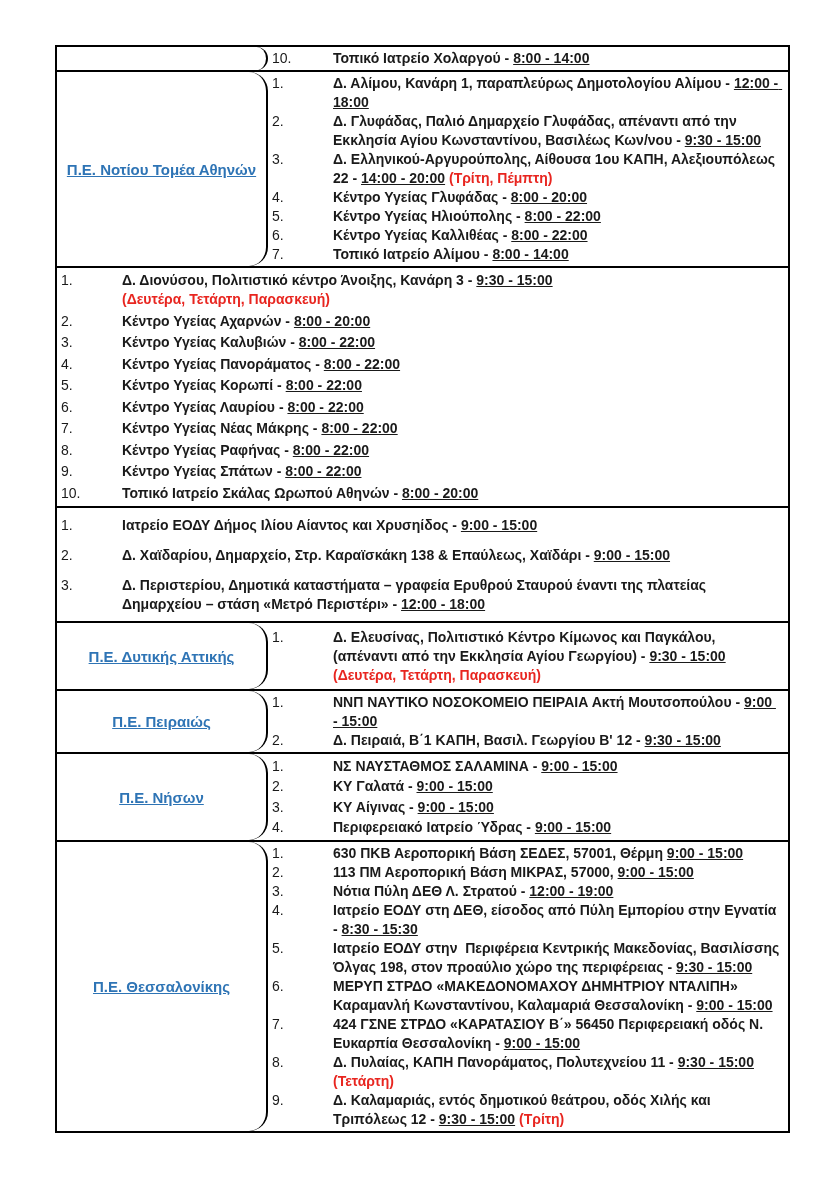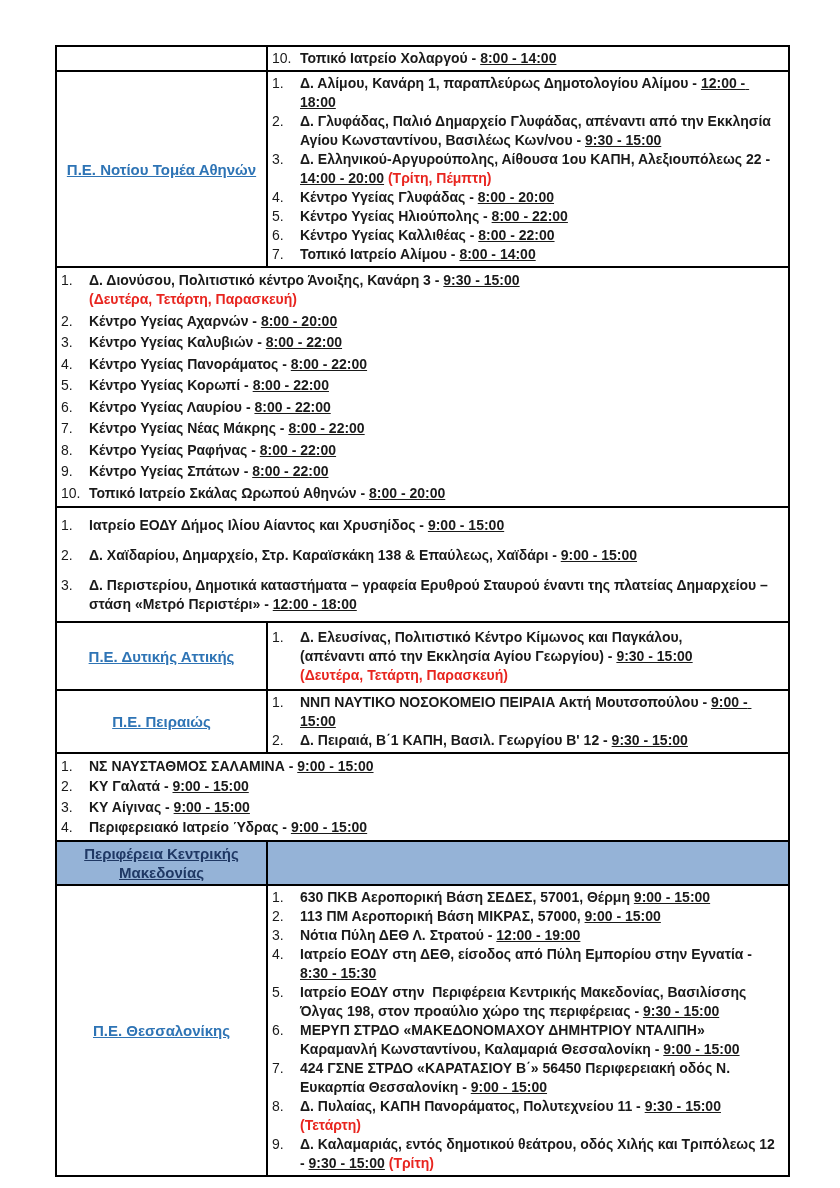--- a/index.html
+++ b/index.html
@@ -26,39 +26,39 @@
   .row:nth-child(4){min-height:115px;}
   .row:nth-child(5){min-height:68px;}
   .row:nth-child(6){min-height:44px;}
   .row:nth-child(7){min-height:88px;}
   .row:nth-child(8){min-height:38px;}
   .row:nth-child(9){min-height:273px;}
   .cell-left{
     flex:0 0 211px;box-sizing:border-box;
     border-right:2px solid var(--border,#000);
     display:flex;align-items:center;justify-content:center;
-    text-align:center;padding:2px 6px;
+    text-align:center;padding:2px 6px;border-radius:19px;
   }
   .cell-right{
     flex:1;box-sizing:border-box;
     display:flex;flex-direction:column;justify-content:space-around;
     padding:2px 8px 2px 4px;
   }
   .region-name{
     color:var(--region-link,#2E74B5);
     font-weight:bold;font-size:15px;line-height:19px;
     text-decoration:underline;
     cursor:pointer;
   }
   .row.header-row .cell-left,
   .row.header-row .cell-right{background:var(--header-row-bg,#95B3D7);}
   .row.header-row .region-name{color:var(--header-row-text,#1F3864);}
   .item{
     display:flex;align-items:flex-start;
-    font-size:14px;line-height:19px;
+    font-size:14px;line-height:19px;gap:33px;
   }
   .item .num{flex:0 0 28px;}
   .item .txt{flex:1;white-space:pre-wrap;font-weight:bold;}
   .seg-hours{text-decoration:underline;}
   .seg-note{color:var(--day-note-red,#E8251F);}
 </style>
 </head>
 <body>
 
 <div class="page">
@@ -190,44 +190,41 @@
             <span class="num">1.</span>
             <span class="txt"><span>ΝΝΠ ΝΑΥΤΙΚΟ ΝΟΣΟΚΟΜΕΙΟ ΠΕΙΡΑΙΑ Ακτή Μουτσοπούλου - </span><span class="seg-hours">9:00 - 15:00</span></span>
           </div>
           <div class="item">
             <span class="num">2.</span>
             <span class="txt"><span>Δ. Πειραιά, Β΄1 ΚΑΠΗ, Βασιλ. Γεωργίου Β' 12 - </span><span class="seg-hours">9:30 - 15:00</span></span>
           </div>
         </div>
       </div>
       <div class="row">
+        <div class="cell-left">
+          <span class="region-name">Π.Ε. Νήσων</span>
+        </div>
         <div class="cell-right">
           <div class="item">
             <span class="num">1.</span>
             <span class="txt"><span>ΝΣ ΝΑΥΣΤΑΘΜΟΣ ΣΑΛΑΜΙΝΑ - </span><span class="seg-hours">9:00 - 15:00</span></span>
           </div>
           <div class="item">
             <span class="num">2.</span>
             <span class="txt"><span>ΚΥ Γαλατά - </span><span class="seg-hours">9:00 - 15:00</span></span>
           </div>
           <div class="item">
             <span class="num">3.</span>
             <span class="txt"><span>ΚΥ Αίγινας - </span><span class="seg-hours">9:00 - 15:00</span></span>
           </div>
           <div class="item">
             <span class="num">4.</span>
             <span class="txt"><span>Περιφερειακό Ιατρείο Ύδρας - </span><span class="seg-hours">9:00 - 15:00</span></span>
           </div>
         </div>
-      </div>
-      <div class="row header-row">
-        <div class="cell-left">
-          <span class="region-name">Περιφέρεια Κεντρικής Μακεδονίας</span>
-        </div>
-        <div class="cell-right"></div>
       </div>
       <div class="row">
         <div class="cell-left">
           <span class="region-name">Π.Ε. Θεσσαλονίκης</span>
         </div>
         <div class="cell-right">
           <div class="item">
             <span class="num">1.</span>
             <span class="txt"><span>630 ΠΚΒ Αεροπορική Βάση ΣΕΔΕΣ, 57001, Θέρμη </span><span class="seg-hours">9:00 - 15:00</span></span>
           </div>

